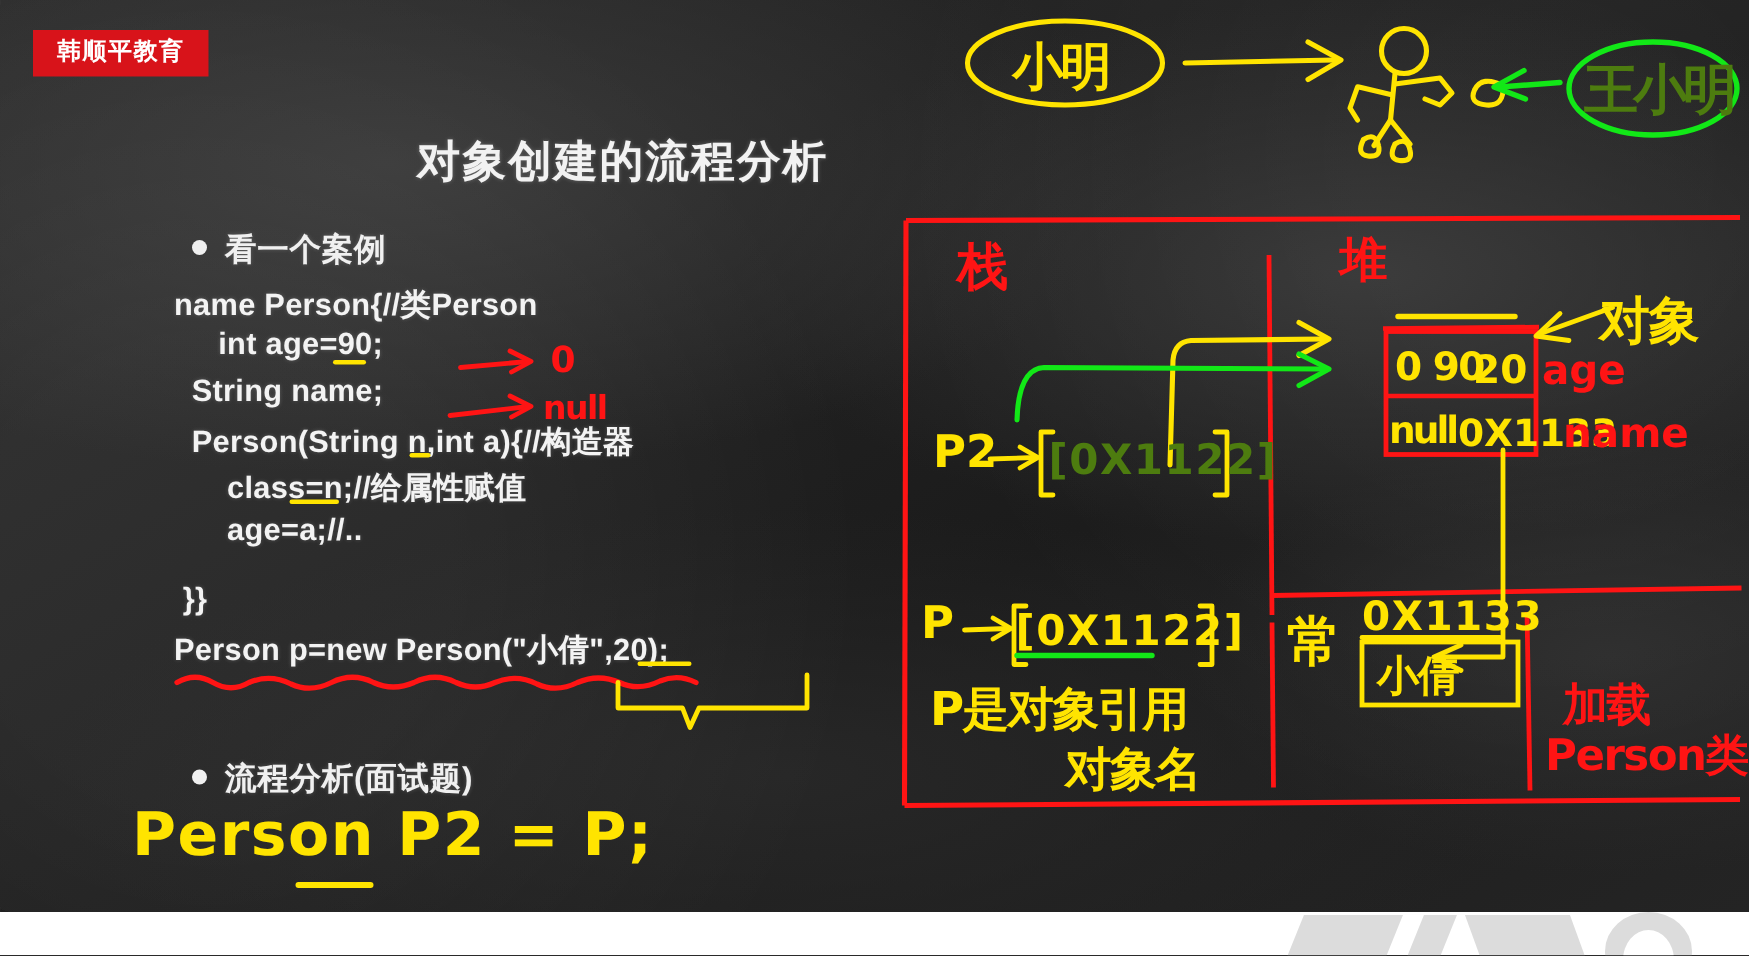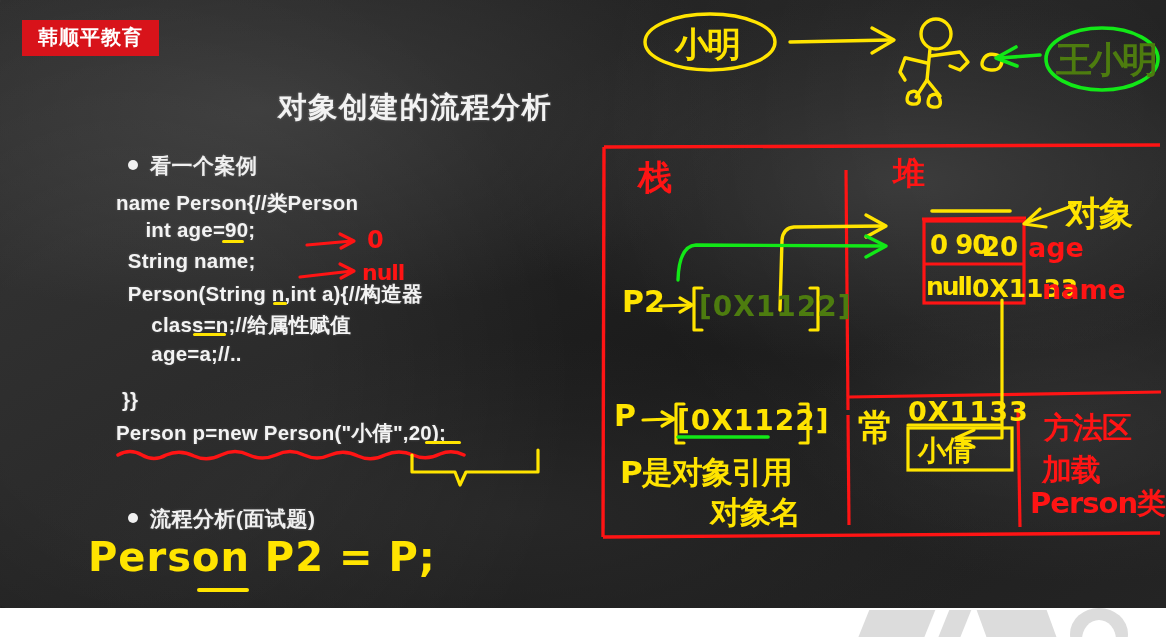--- a/index.html
+++ b/index.html
@@ -48,21 +48,21 @@
   .wm1{left:860px;top:2px;width:66px;height:46px;transform:skewX(-22deg);}
   .wm2{left:940px;top:2px;width:22px;height:46px;transform:skewX(-22deg);}
   .wm3{left:985px;top:2px;width:70px;height:46px;transform:skewX(20deg);}
   .wm4{left:1070px;top:0px;width:58px;height:52px;border-radius:50%;}
   .wm5{left:1082px;top:12px;width:34px;height:40px;background:#fff;border-radius:50%;}
 
   
   #logo{
     position:absolute;left:22px;top:20px;
     background:#d8131a;color:#fff;
-    font-weight:bold;font-size:20px;letter-spacing:1px;
+    font-weight:bold;font-size:16px;letter-spacing:1px;
     padding:6px 16px 7px 16px;
     line-height:1.15;
   }
 
   
   #title{
     position:absolute;left:0;top:88px;width:830px;
     text-align:center;
     color:#f2f2f2;font-weight:bold;font-size:29px;
     letter-spacing:1.5px;
@@ -256,21 +256,20 @@
   <div class="hw r" style="left:1028px;top:232px;font-size:27px;">age</div>
 
   <div class="hw y" style="left:926px;top:272px;font-size:25px;letter-spacing:-2px;">null</div>
   <div class="hw y" style="left:972px;top:274px;font-size:25px;letter-spacing:0px;">0X1133</div>
   <div class="hw r" style="left:1042px;top:274px;font-size:27px;">name</div>
 
   <div class="hw y" style="left:858px;top:404px;font-size:36px;">常</div>
   <div class="hw y" style="left:908px;top:396px;font-size:27px;letter-spacing:1px;">0X1133</div>
   <div class="hw y" style="left:918px;top:432px;font-size:28px;letter-spacing:-1px;">小倩</div>
 
-  <div class="hw r" style="left:1044px;top:408px;font-size:30px;letter-spacing:-1px;">方法区</div>
   <div class="hw r" style="left:1042px;top:450px;font-size:30px;letter-spacing:-1px;">加载</div>
   <div class="hw r" style="left:1030px;top:484px;font-size:29px;letter-spacing:-1px;">Person类</div>
 
   <div class="hw y" style="left:88px;top:534px;font-size:40px;letter-spacing:1px;">
     <span>Person P2 = P;</span>
   </div>
   <div class="line ly" style="left:197px;top:588px;width:52px;height:4px;"></div>
 
   <div id="bottom-strip">
     <div class="wm wm1"></div>

